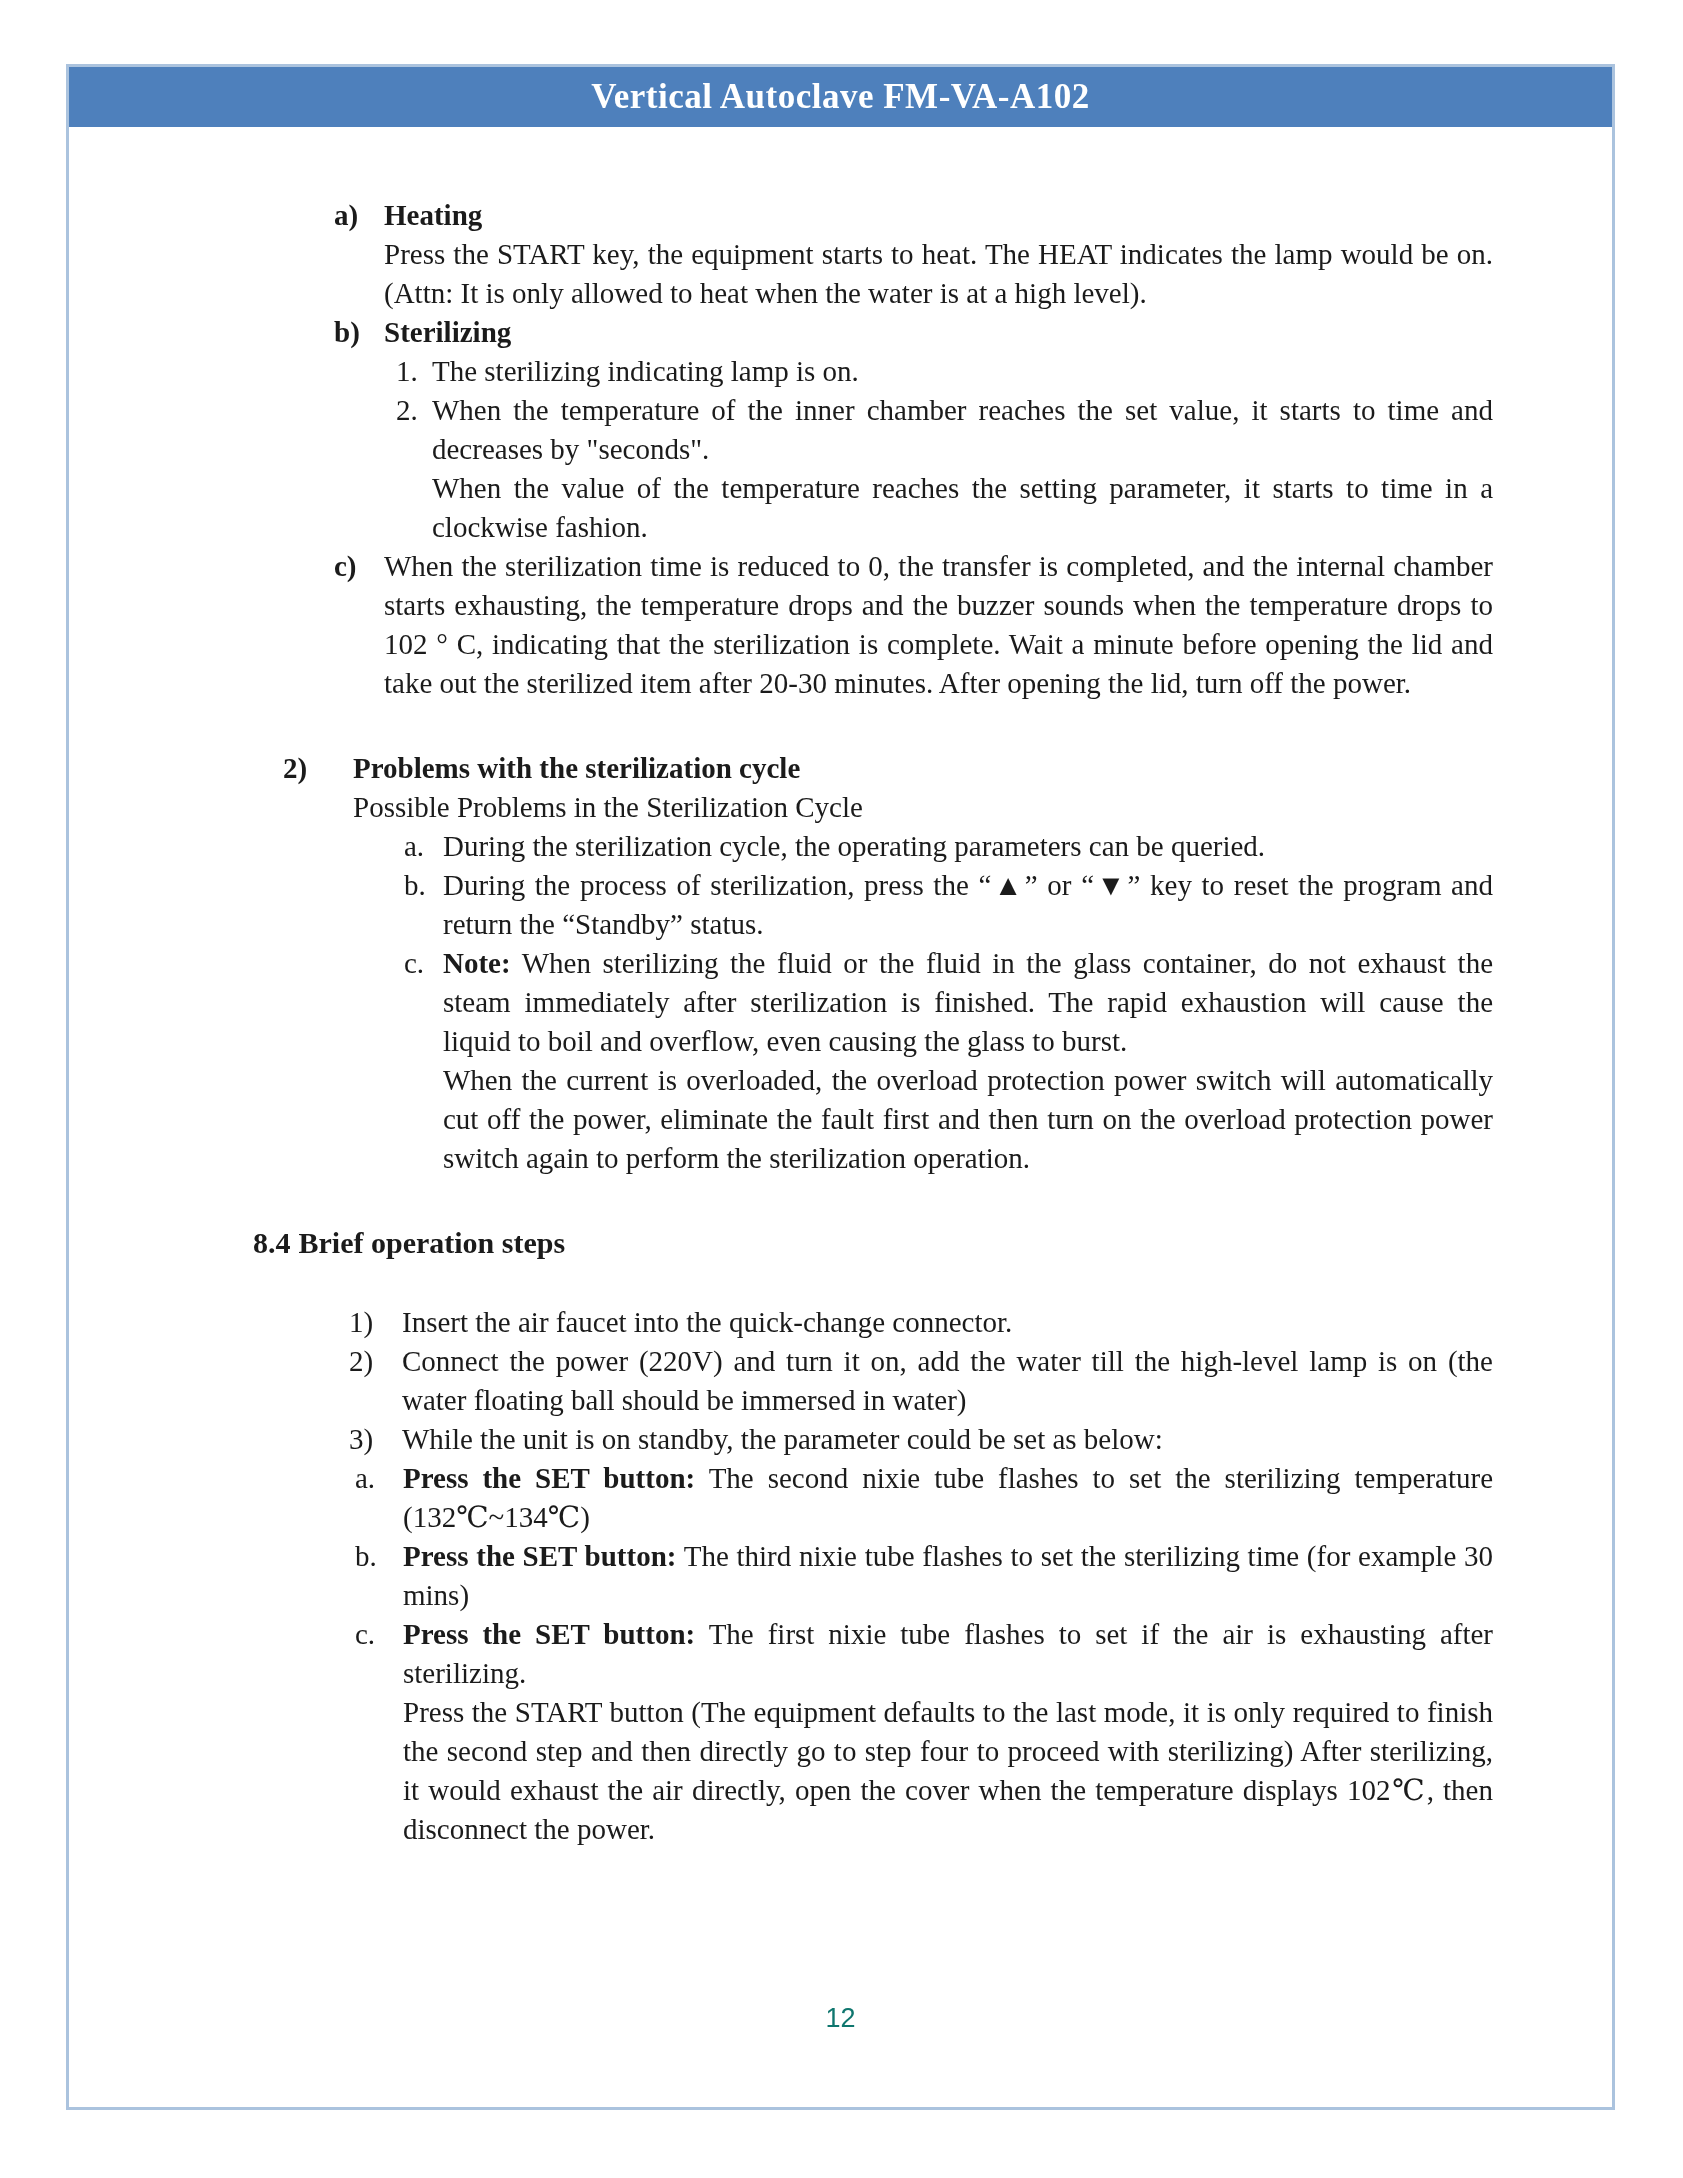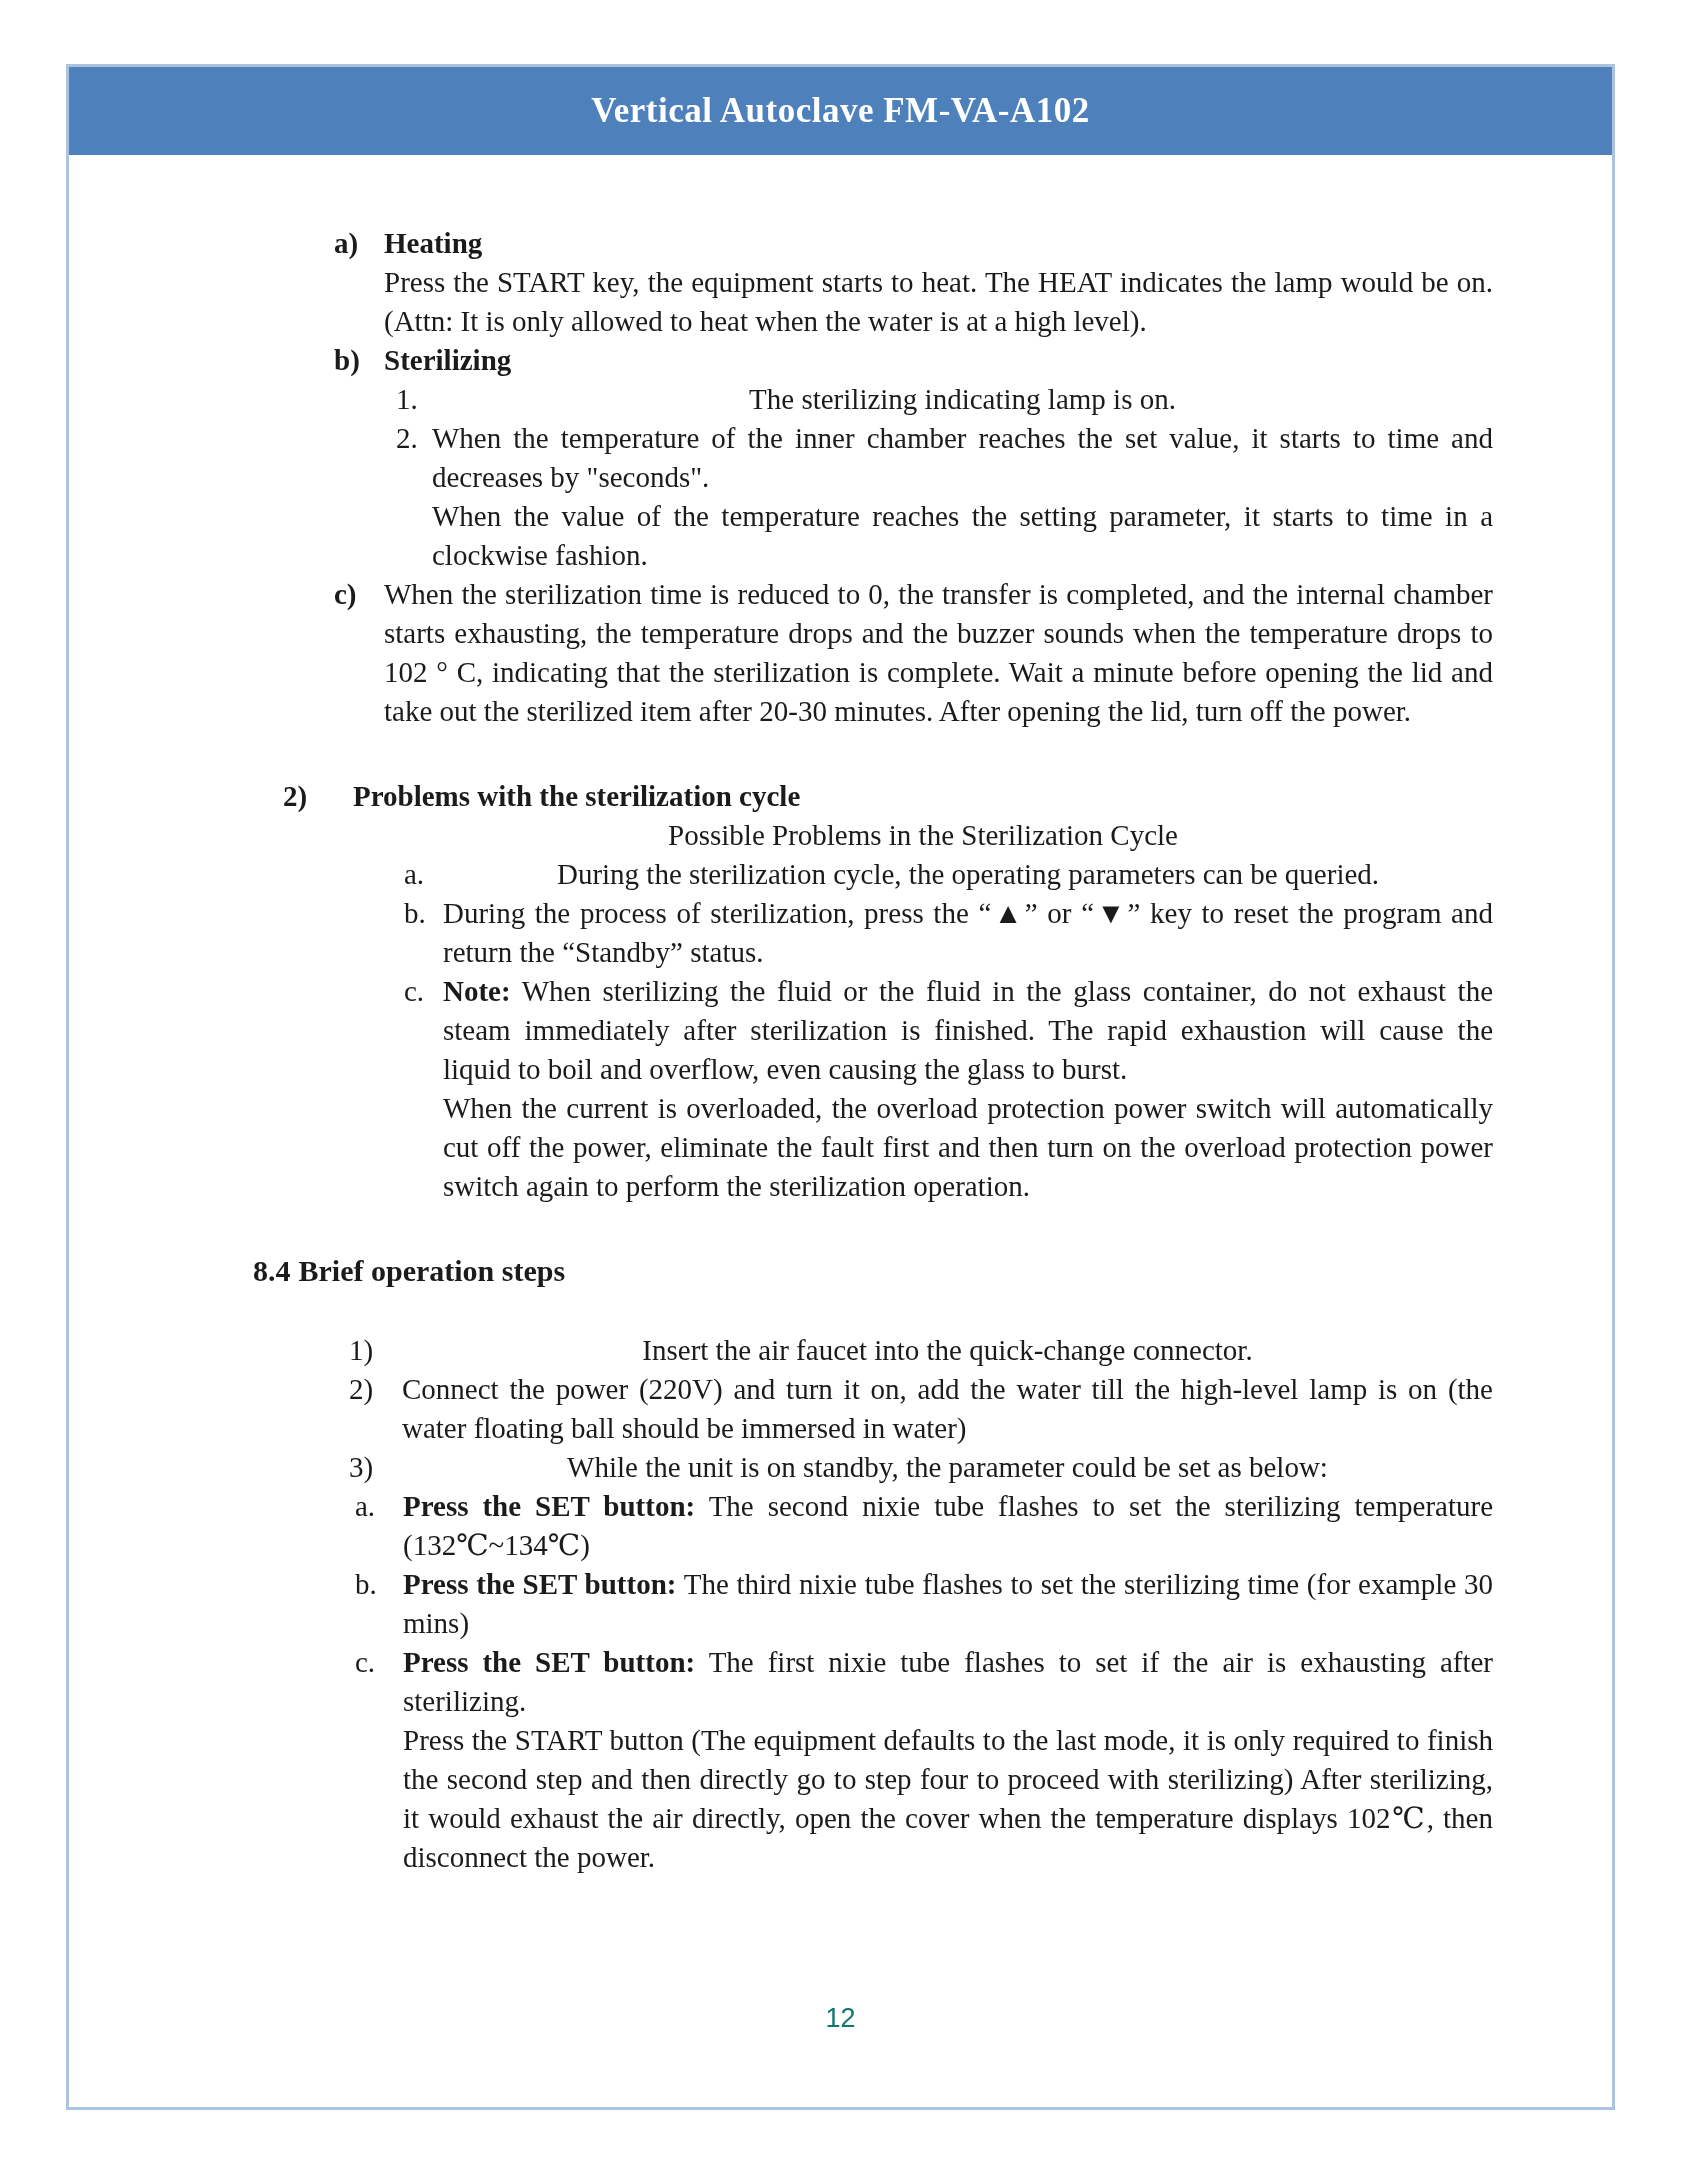--- a/index.html
+++ b/index.html
@@ -18,21 +18,21 @@
     top: 64px;
     width: 1549px;
     height: 2046px;
     border: 3px solid #abc3de;
     box-sizing: border-box;
     display: flex;
     flex-direction: column;
     background: #ffffff;
   }
   .titlebar {
-    height: 88px;
+    height: 60px;
     background: #4e80bc;
     display: flex;
     align-items: center;
     justify-content: center;
     flex: 0 0 auto;
   }
   .titlebar h1 {
     margin: 0;
     color: #ffffff;
     font-size: 35px;
@@ -40,21 +40,21 @@
     letter-spacing: 0.5px;
   }
   .content {
     flex: 1 1 auto;
     display: flex;
     flex-direction: column;
     padding: 69px 119px 0 168px;
     font-size: 29px;
     line-height: 39px;
   }
-  p { margin: 0; text-align: center; }
+  p { margin: 0; }
   .just { text-align: justify; }
   .b { font-weight: bold; }
   .row { display: flex; align-items: flex-start; }
   .marker { flex: 0 0 auto; }
   .body { flex: 1 1 auto; min-width: 0; }
 
   .r-abc { margin-left: 97px; }
   .r-abc > .marker { width: 50px; }
   .nest { margin-left: 12px; }
   .nest > .marker { width: 36px; }

